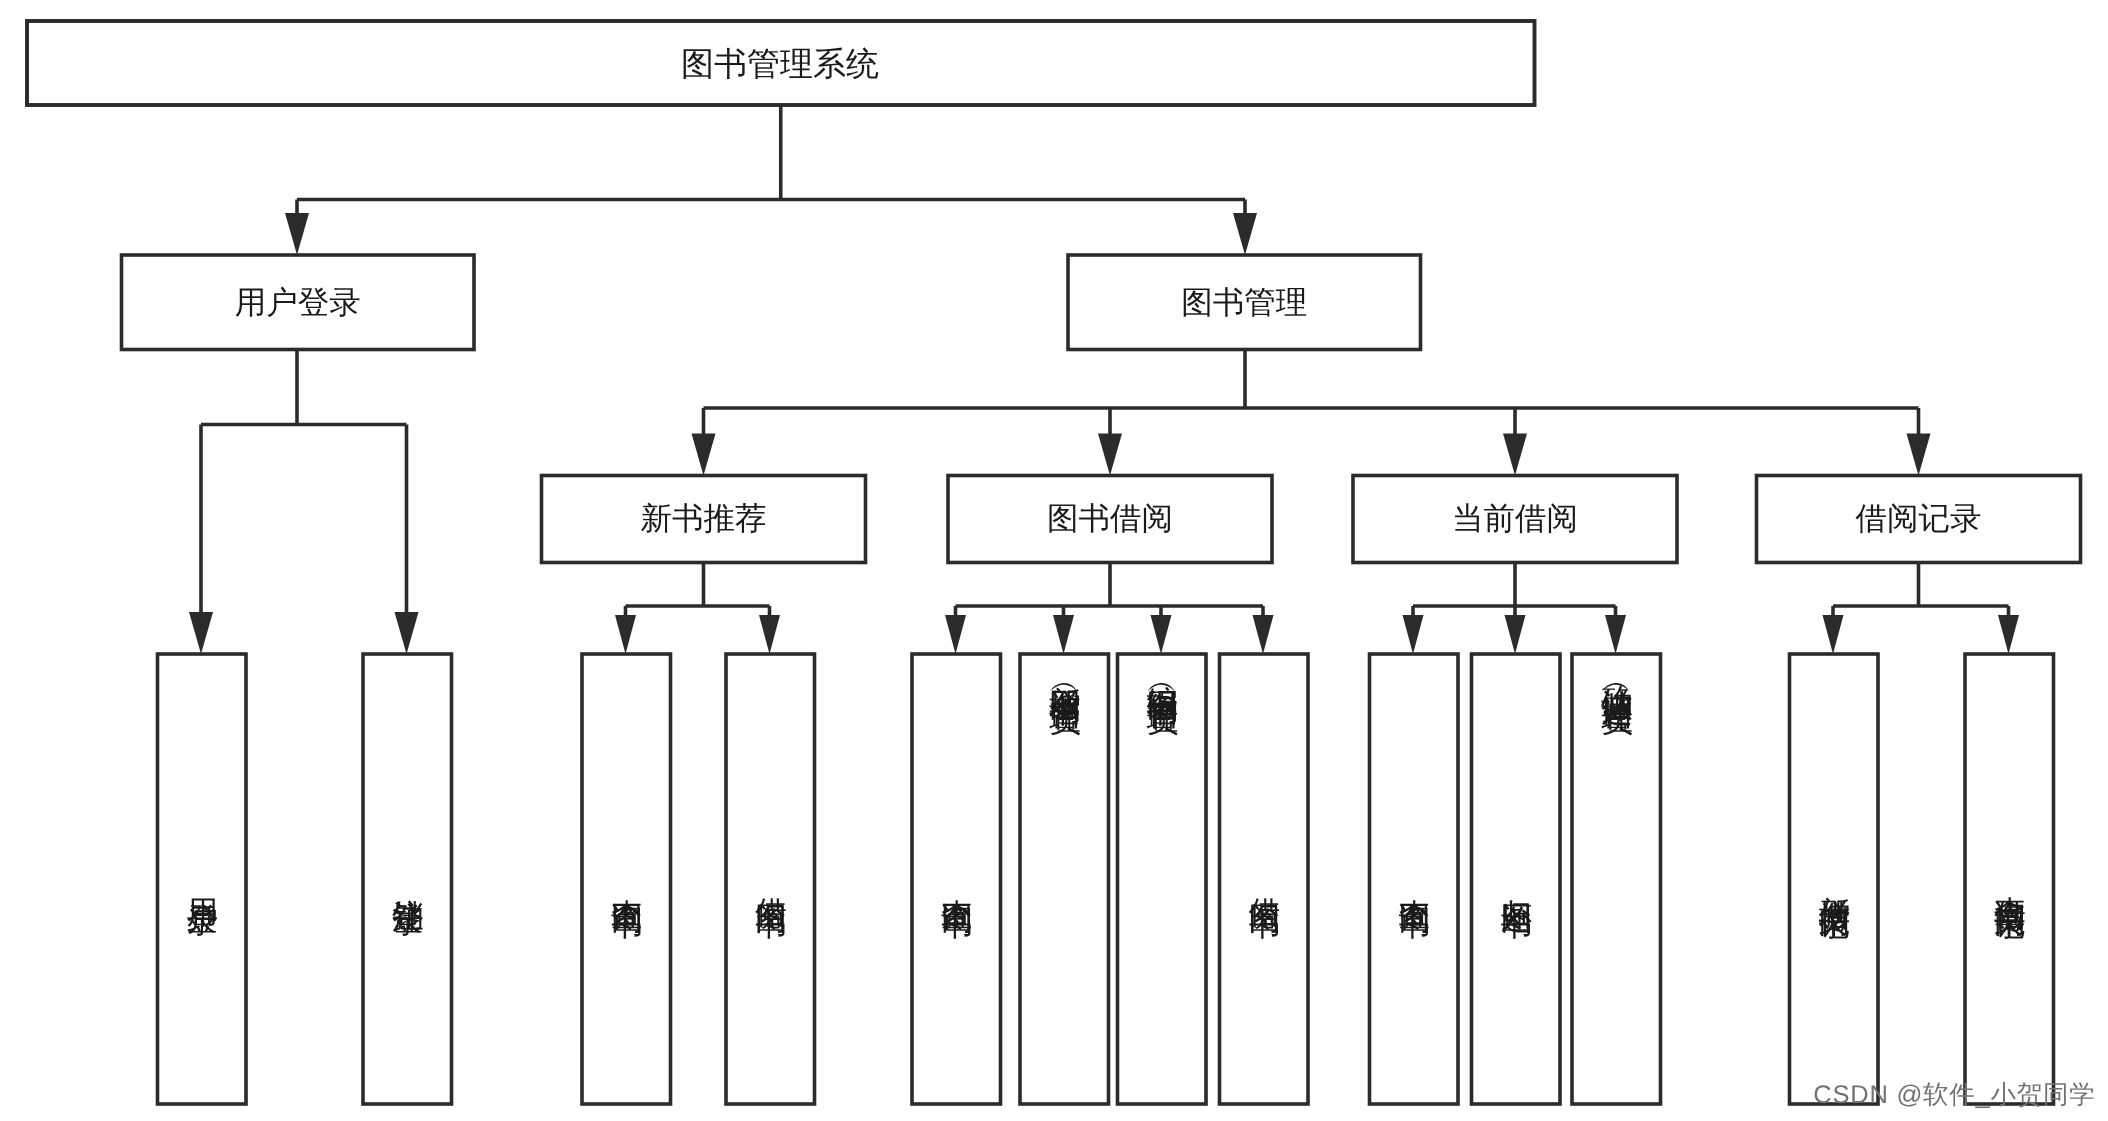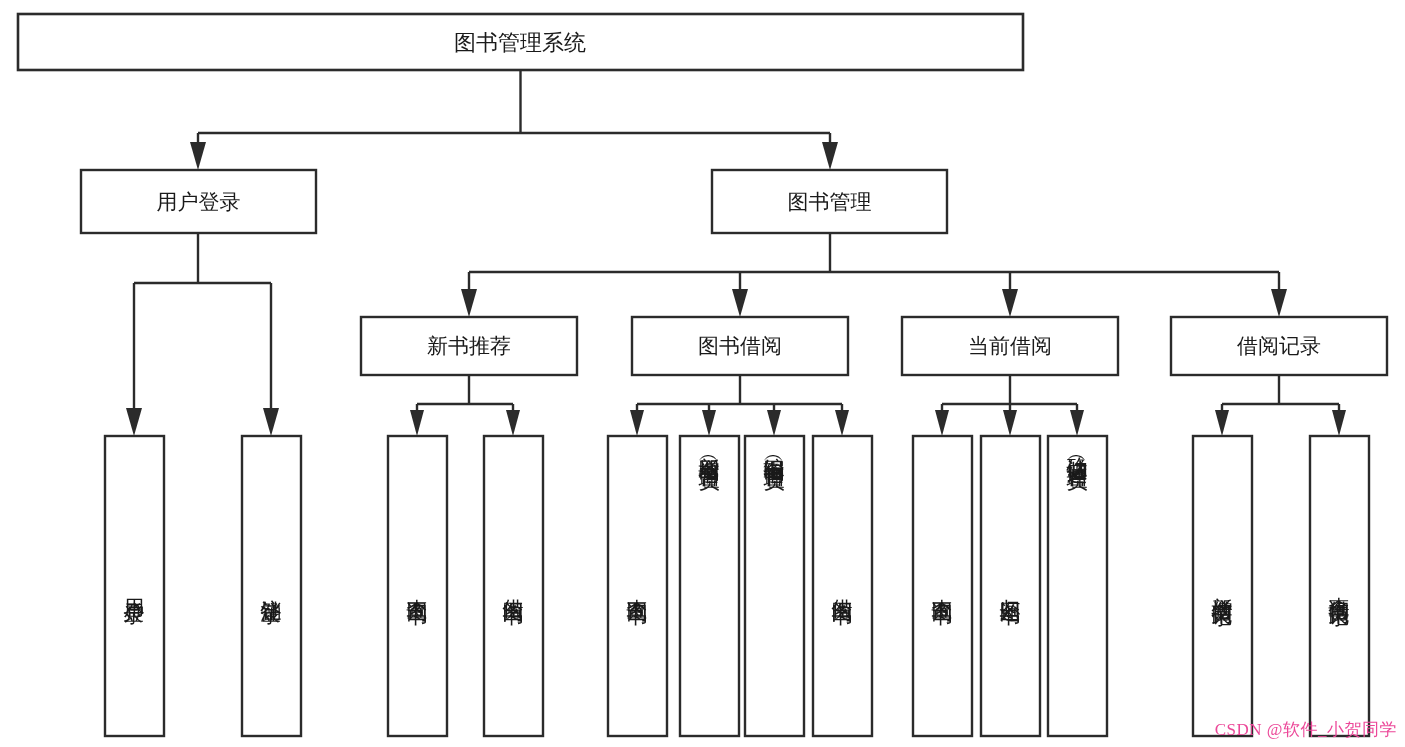--- a/index.html
+++ b/index.html
@@ -69,23 +69,23 @@
     writing-mode: vertical-rl;
     text-orientation: upright;
     letter-spacing: 2px;
     line-height: 1;
     white-space: nowrap;
   }
   .watermark {
     position: absolute;
     right: 8px;
     bottom: 6px;
-    font-family: Liberation Serif, serif;
+    font-family: Liberation Sans, sans-serif;
     font-size: 17px;
-    color: #ec4899;
+    color: #737373;
     letter-spacing: 0.5px;
     user-select: none;
   }
 </style>
 </head>
 <body>
 
 <div id="diagram-root">
 
   <svg id="flowchart" viewBox="0 0 1405 747">

